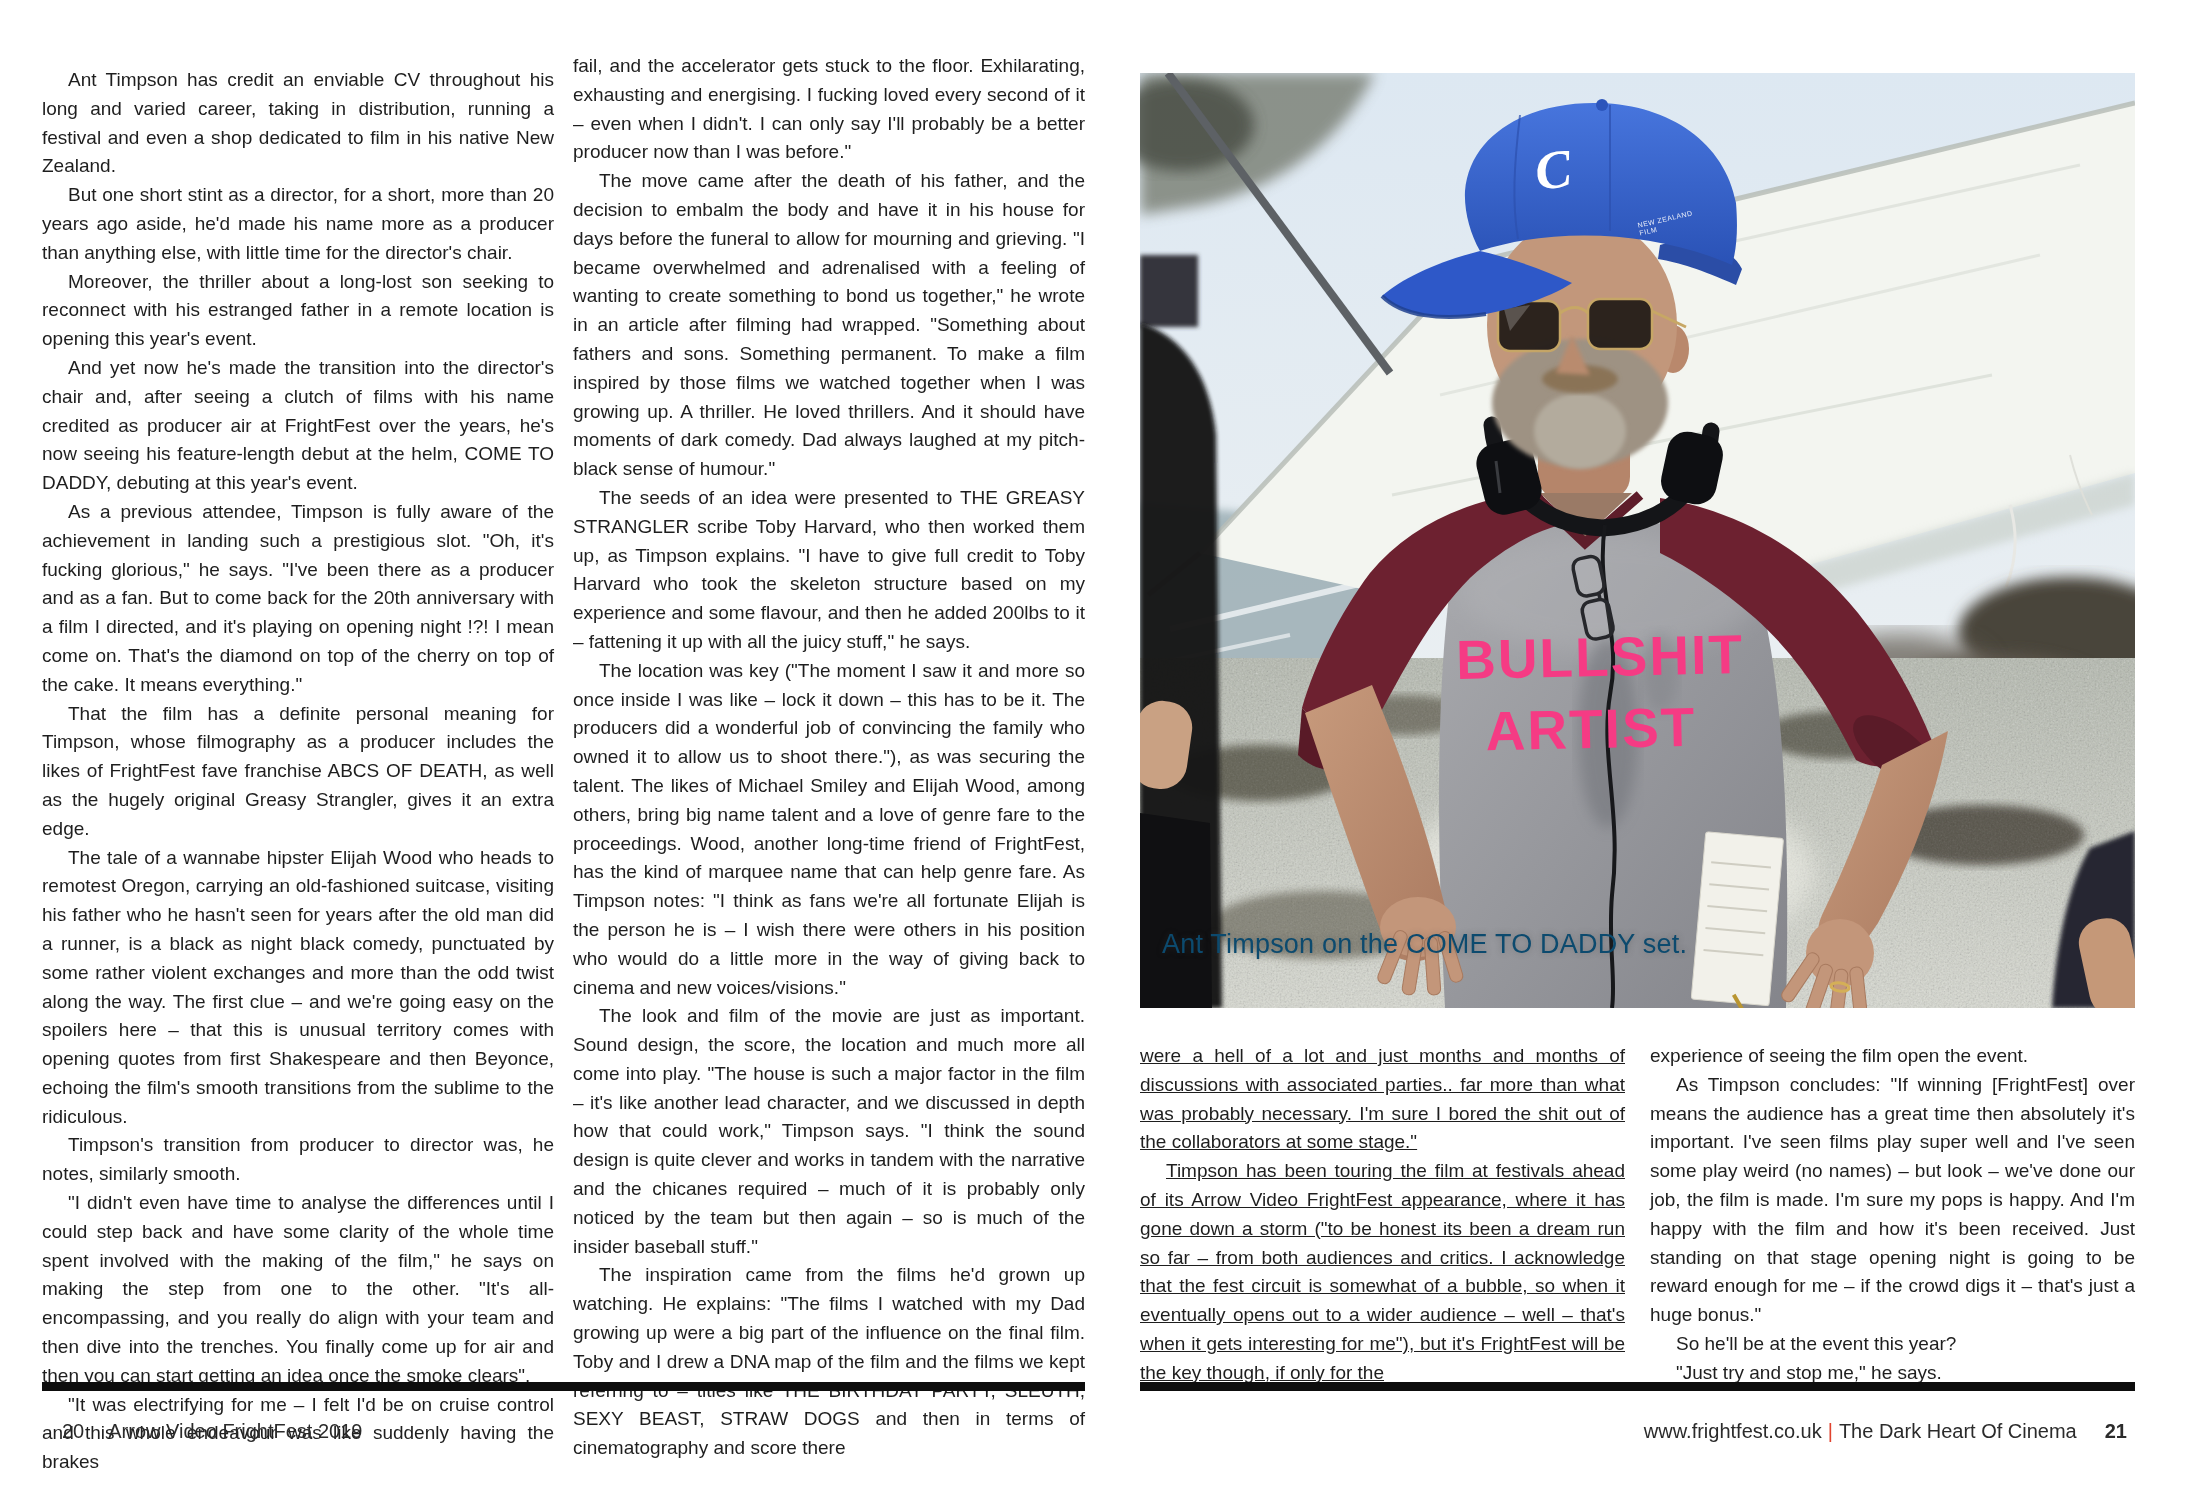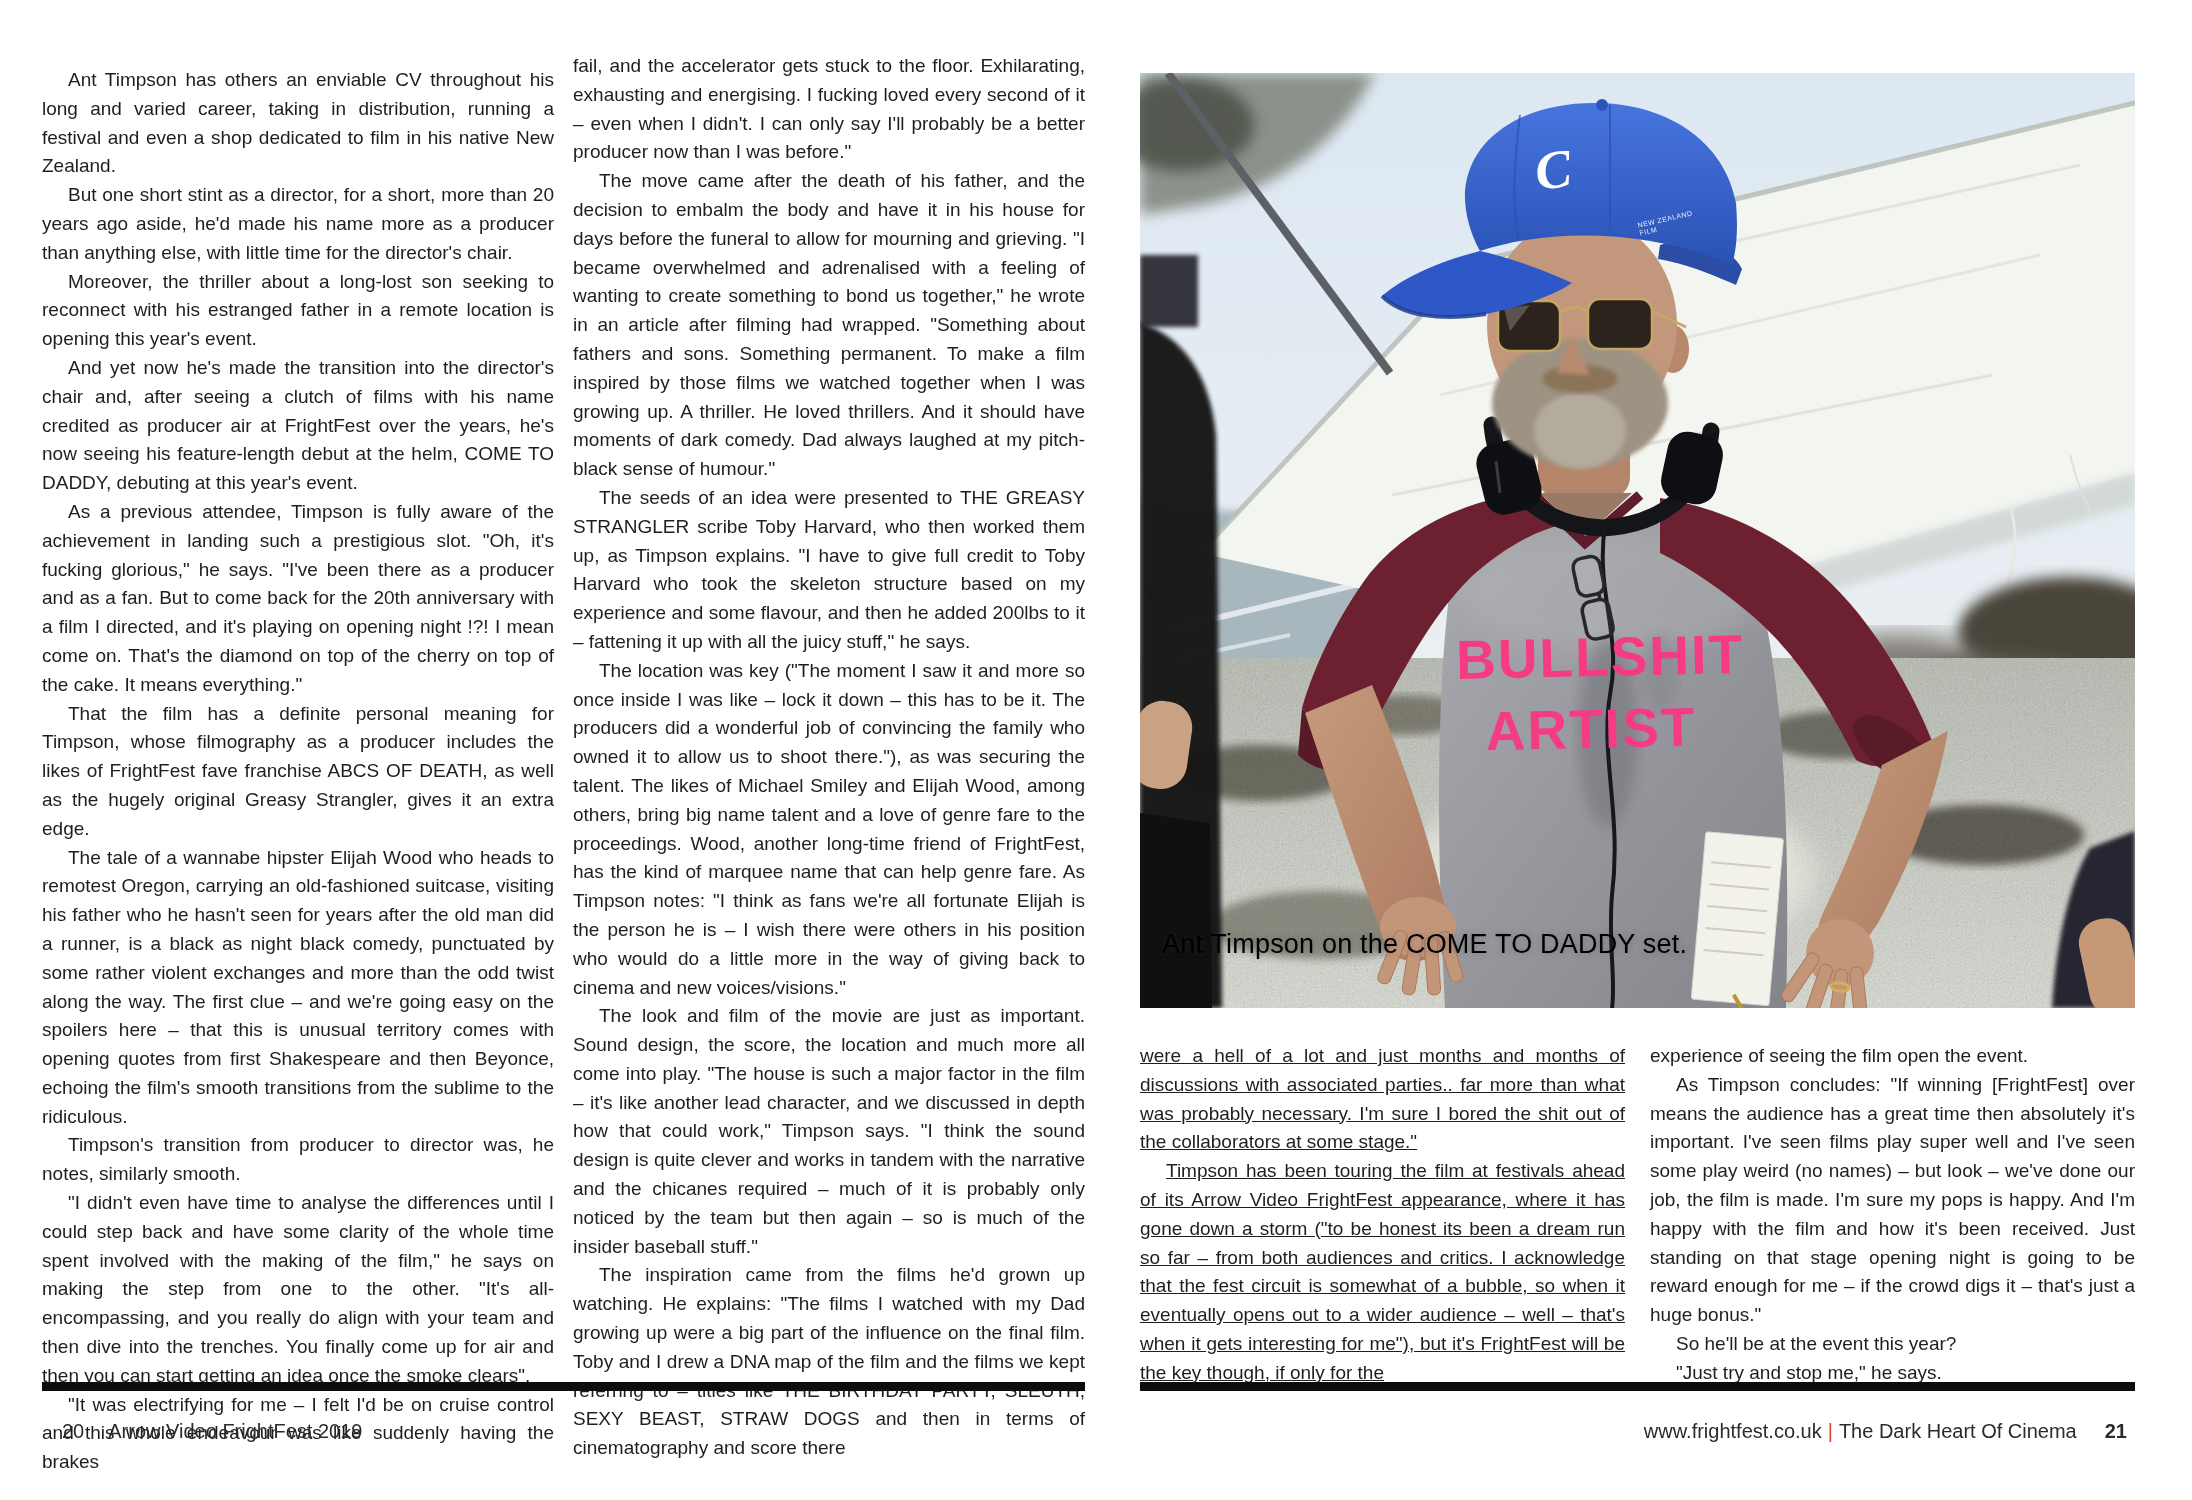--- a/index.html
+++ b/index.html
@@ -13,21 +13,21 @@
   }
   .col p{margin:0;padding:0;}
   .col p.ind{text-indent:26px;}
   
   .photo{
     position:absolute;left:1140px;top:73px;width:995px;height:935px;
     overflow:hidden;background:#dfe9f2;
   }
   .photo svg{position:absolute;left:0;top:0;}
   .caption{
-    position:absolute;left:22px;top:856px;color:#000000;font-size:27px;
+    position:absolute;left:22px;top:856px;color:#0c4a6e;font-size:27px;
     letter-spacing:0.2px;text-shadow:0 0 6px rgba(60,60,60,.35);white-space:nowrap;
   }
   .shirt-line{
     position:absolute;color:#f53b84;font-weight:bold;text-align:center;
     font-size:55px;letter-spacing:2px;transform:rotate(-1.2deg);
     font-family:"Liberation Sans",sans-serif;
   }
   #shirt1{left:316px;top:552px;width:285px;}
   #shirt2{left:341px;top:624px;width:220px;}
   .cap-letter{
@@ -47,21 +47,21 @@
   #footer-left{left:62px;}
   #footer-left .fnum{margin-right:24px;}
   #footer-right{left:1140px;width:987px;text-align:right;}
   #footer-right .sep{color:#e0432e;padding:0 6px;}
   #footer-right .fnum{margin-left:28px;font-weight:bold;}
 </style>
 </head>
 <body>
 
 <div class="col" id="c1" style="left:42px;top:66px;width:512px;">
-  <p class="ind">Ant Timpson has others an enviable CV throughout his long and varied career, taking in distribution, running a festival and even a shop dedicated to film in his native New Zealand.</p>
+  <p class="ind">Ant Timpson has credit an enviable CV throughout his long and varied career, taking in distribution, running a festival and even a shop dedicated to film in his native New Zealand.</p>
   <p class="ind">But one short stint as a director, for a short, more than 20 years ago aside, he'd made his name more as a producer than anything else, with little time for the director's chair.</p>
   <p class="ind">Moreover, the thriller about a long-lost son seeking to reconnect with his estranged father in a remote location is opening this year's event.</p>
   <p class="ind">And yet now he's made the transition into the director's chair and, after seeing a clutch of films with his name credited as producer air at FrightFest over the years, he's now seeing his feature-length debut at the helm, COME TO DADDY, debuting at this year's event.</p>
   <p class="ind">As a previous attendee, Timpson is fully aware of the achievement in landing such a prestigious slot. "Oh, it's fucking glorious," he says. "I've been there as a producer and as a fan. But to come back for the 20th anniversary with a film I directed, and it's playing on opening night !?!  I mean come on. That's the diamond on top of the cherry on top of the cake. It means everything."</p>
   <p class="ind">That the film has a definite personal meaning for Timpson, whose filmography as a producer includes the likes of FrightFest fave franchise ABCS OF DEATH, as well as the hugely original Greasy Strangler, gives it an extra edge.</p>
   <p class="ind">The tale of a wannabe hipster Elijah Wood who heads to remotest Oregon, carrying an old-fashioned suitcase, visiting his father who he hasn't seen for years after the old man did a runner, is a black as night black comedy, punctuated by some rather violent exchanges and more than the odd twist along the way. The first clue – and we're going easy on the spoilers here – that this is unusual territory comes with opening quotes from first Shakespeare and then Beyonce, echoing the film's smooth transitions from the sublime to the ridiculous.</p>
   <p class="ind">Timpson's transition from producer to director was, he notes, similarly smooth.</p>
   <p class="ind">"I didn't even have time to analyse the differences until I could step back and have some clarity of the whole time spent involved with the making of the film," he says on making the step from one to the other. "It's all-encompassing, and you really do align with your team and then dive into the trenches. You finally come up for air and then you can start getting an idea once the smoke clears".</p>
   <p class="ind">"It was electrifying for me – I felt I'd be on cruise control and this whole endeavour was like suddenly having the brakes</p>
 </div>

